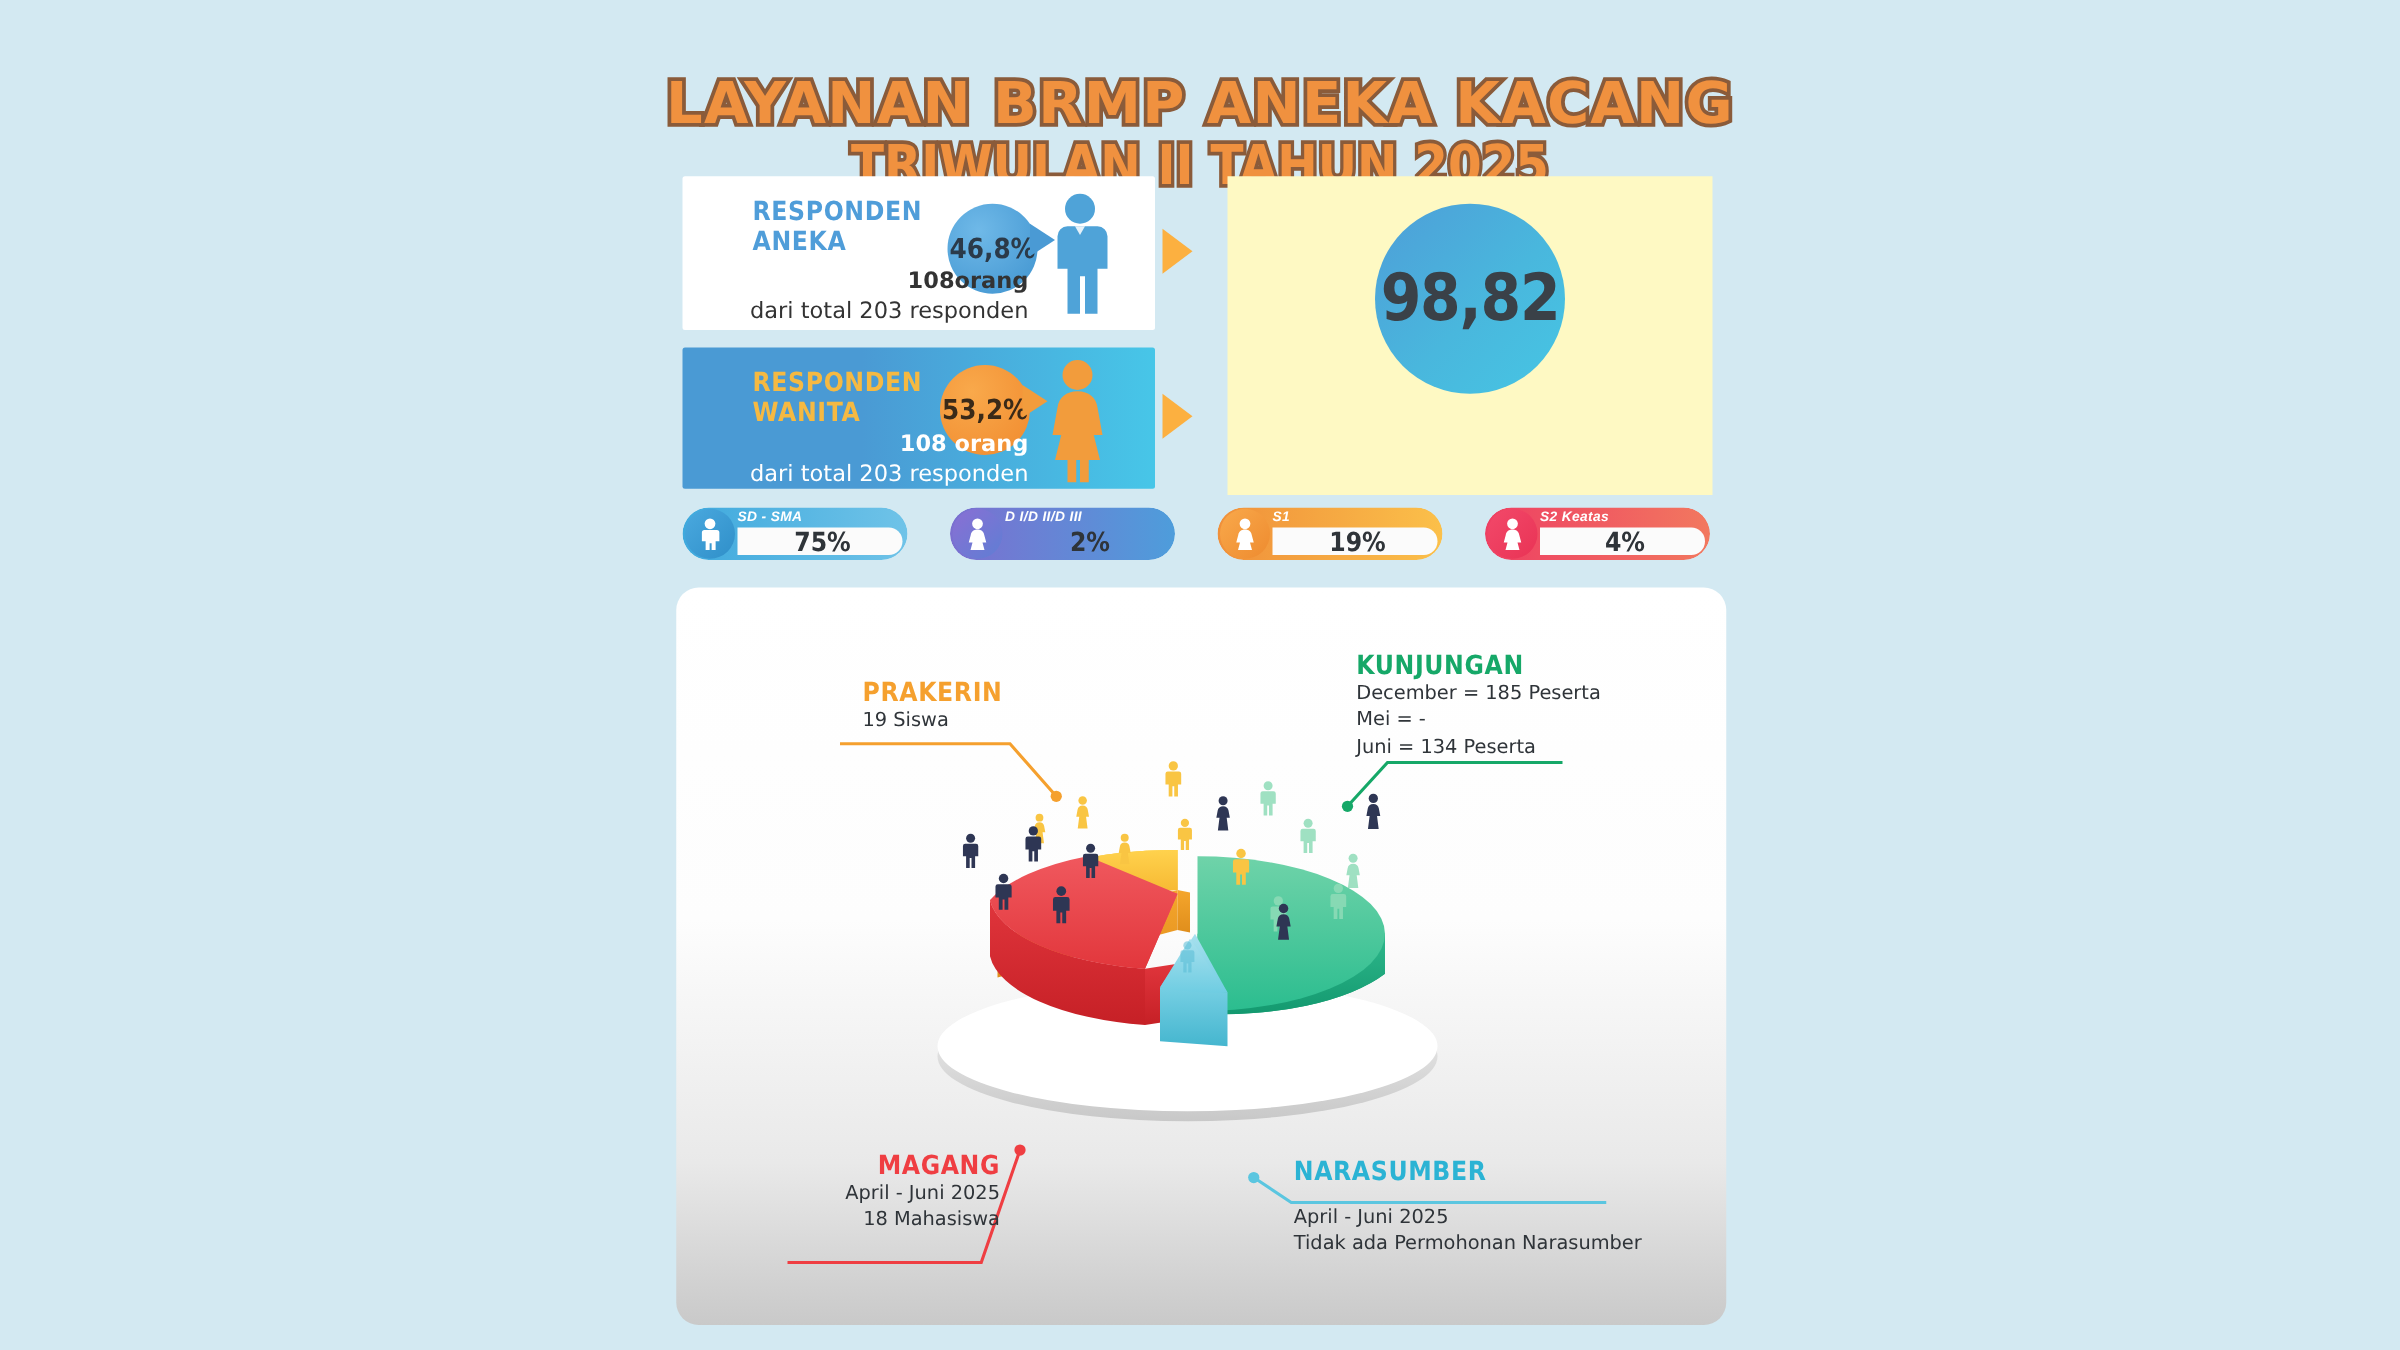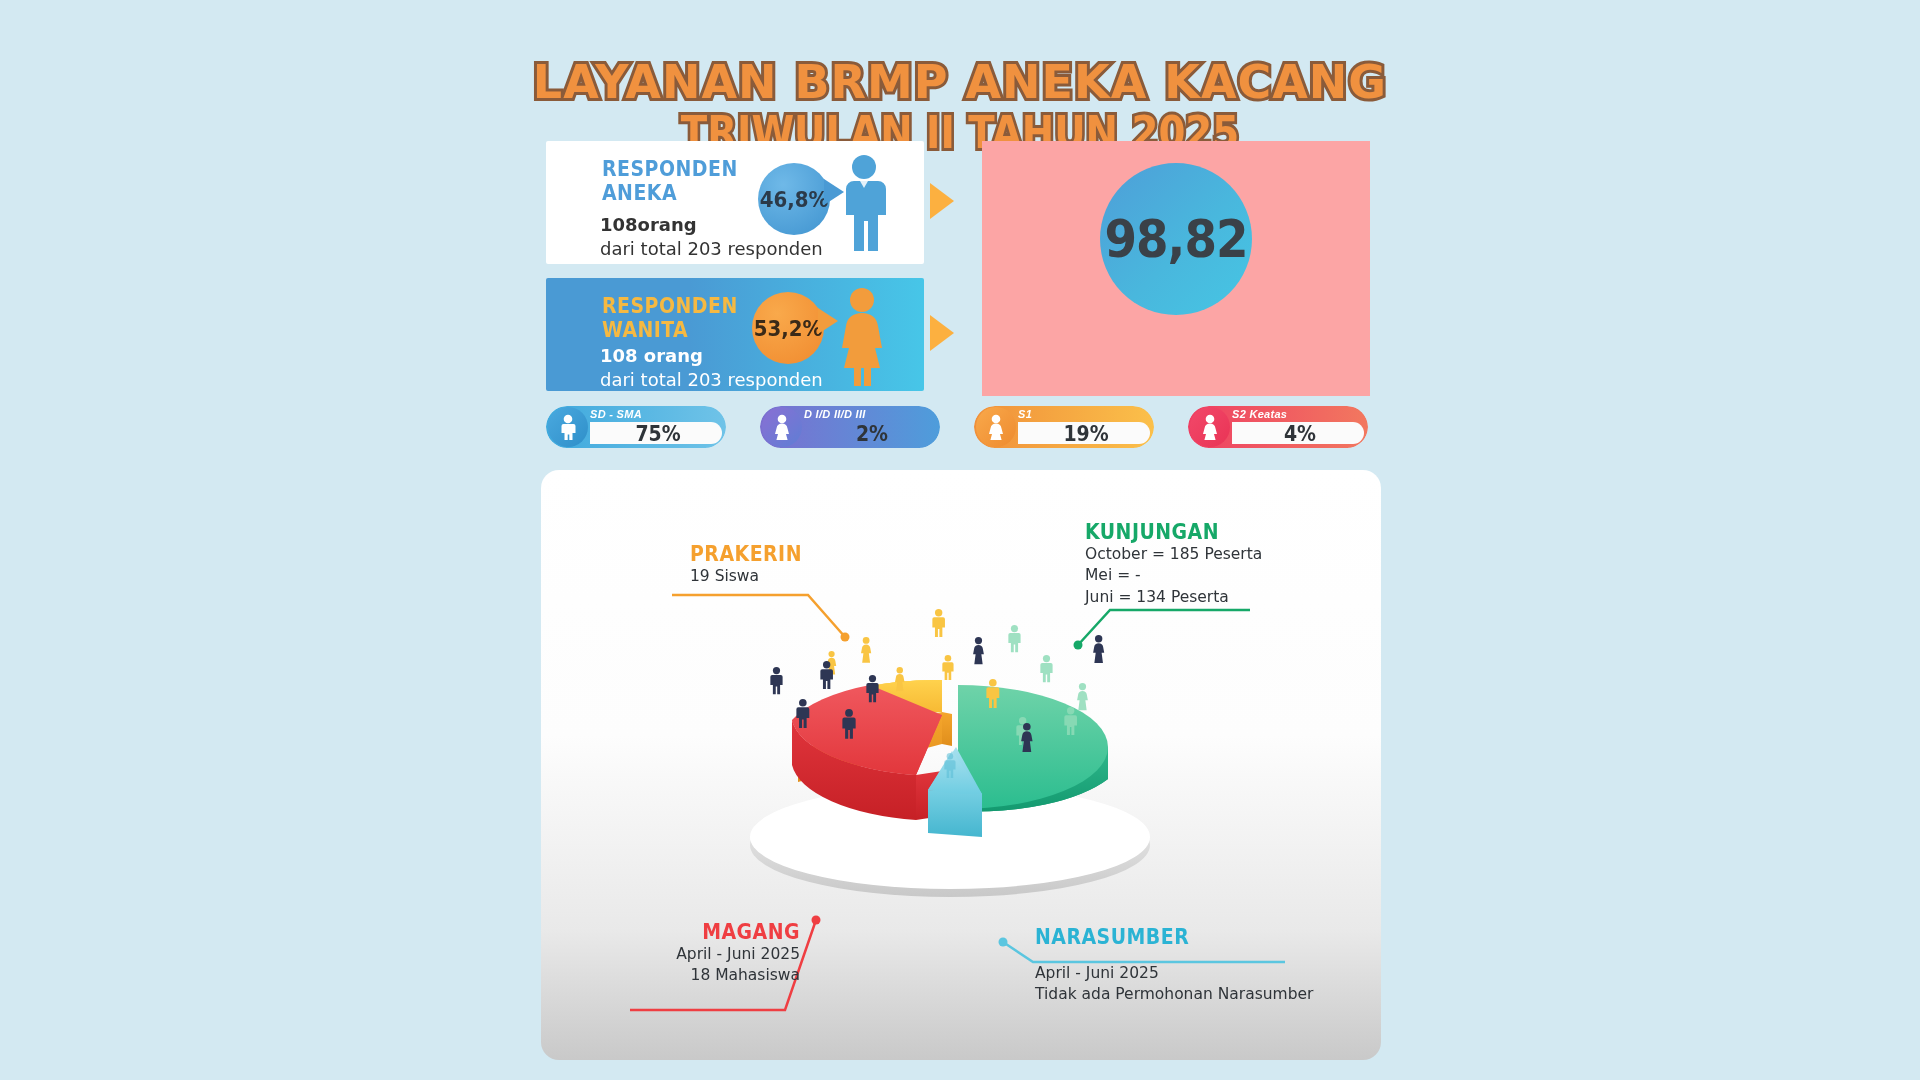--- a/index.html
+++ b/index.html
@@ -43,21 +43,21 @@
     font-family:"DejaVu Sans Condensed","DejaVu Sans",sans-serif;
     font-weight:bold; font-size:21px; line-height:1.15; letter-spacing:.5px;
   }
   .card-male .resp-head{ color:#4f9dd9; }
   .card-female .resp-head{ color:#f5b942; }
   .resp-sub{
     position:absolute; left:54px; top:72px;
     font-family:"DejaVu Sans",sans-serif; font-size:18px; line-height:1.35; color:#333;
   }
   .card-female .resp-sub{ color:#ffffff; top:66px; }
-  .resp-count{ font-weight:bold; display:block; }
+  .resp-count{ font-weight:bold; display:block;text-align:right; }
   .resp-total{ display:block; }
 
   .bubble{
     position:absolute; width:72px; height:72px; border-radius:50%;
     display:flex; align-items:center; justify-content:center;
     font-family:"DejaVu Sans Condensed","DejaVu Sans",sans-serif;
     font-weight:bold; font-size:22px; color:#333;
   }
   .card-male .bubble{ left:212px; top:22px; background:radial-gradient(circle at 35% 30%, #6fb9e8, #3f93cf); color:#2b3a49;}
   .card-female .bubble{ left:206px; top:14px; background:radial-gradient(circle at 35% 30%, #f9a94b, #f08a2e); color:#3a2a18;}
@@ -76,21 +76,21 @@
     position:absolute; width:0;height:0;
     border-top:18px solid transparent; border-bottom:18px solid transparent;
     border-left:24px solid #fcb040;
   }
   .arrow-male{ left:930px; top:183px; }
   .arrow-female{ left:930px; top:315px; }
 
   
   .ikm-panel{
     position:absolute; left:982px; top:141px; width:388px; height:255px;
-    background:#fca5a5; display:flex; flex-direction:column;
+    background:#fef9c3; display:flex; flex-direction:column;
     align-items:center; justify-content:flex-start; padding-top:22px;
   }
   .ikm-circle{
     width:152px; height:152px; border-radius:50%;
     background:linear-gradient(135deg,#4e9ed8 0%, #49b7dd 55%, #46c6e4 100%);
     display:flex; align-items:center; justify-content:center;
   }
   .ikm-value{
     font-family:"DejaVu Sans Condensed","DejaVu Sans",sans-serif;
     font-weight:bold; font-size:52px; color:#3a4148; letter-spacing:-1px;
@@ -465,21 +465,21 @@
     <circle cx="8" cy="12" r="4.5" fill="#5bc6e0"></circle>
   </svg>
 
   <div class="callout c-prakerin">
     <div class="callout-title">PRAKERIN</div>
     <div class="callout-body">19 Siswa</div>
   </div>
 
   <div class="callout c-kunjungan">
     <div class="callout-title">KUNJUNGAN</div>
-    <div class="callout-body">October = 185 Peserta</div>
+    <div class="callout-body">December = 185 Peserta</div>
     <div class="callout-body">Mei = -</div>
     <div class="callout-body">Juni =  134 Peserta</div>
   </div>
 
   <div class="callout c-magang">
     <div class="callout-title">MAGANG</div>
     <div class="callout-body">April - Juni 2025</div>
     <div class="callout-body">18 Mahasiswa</div>
   </div>
 

